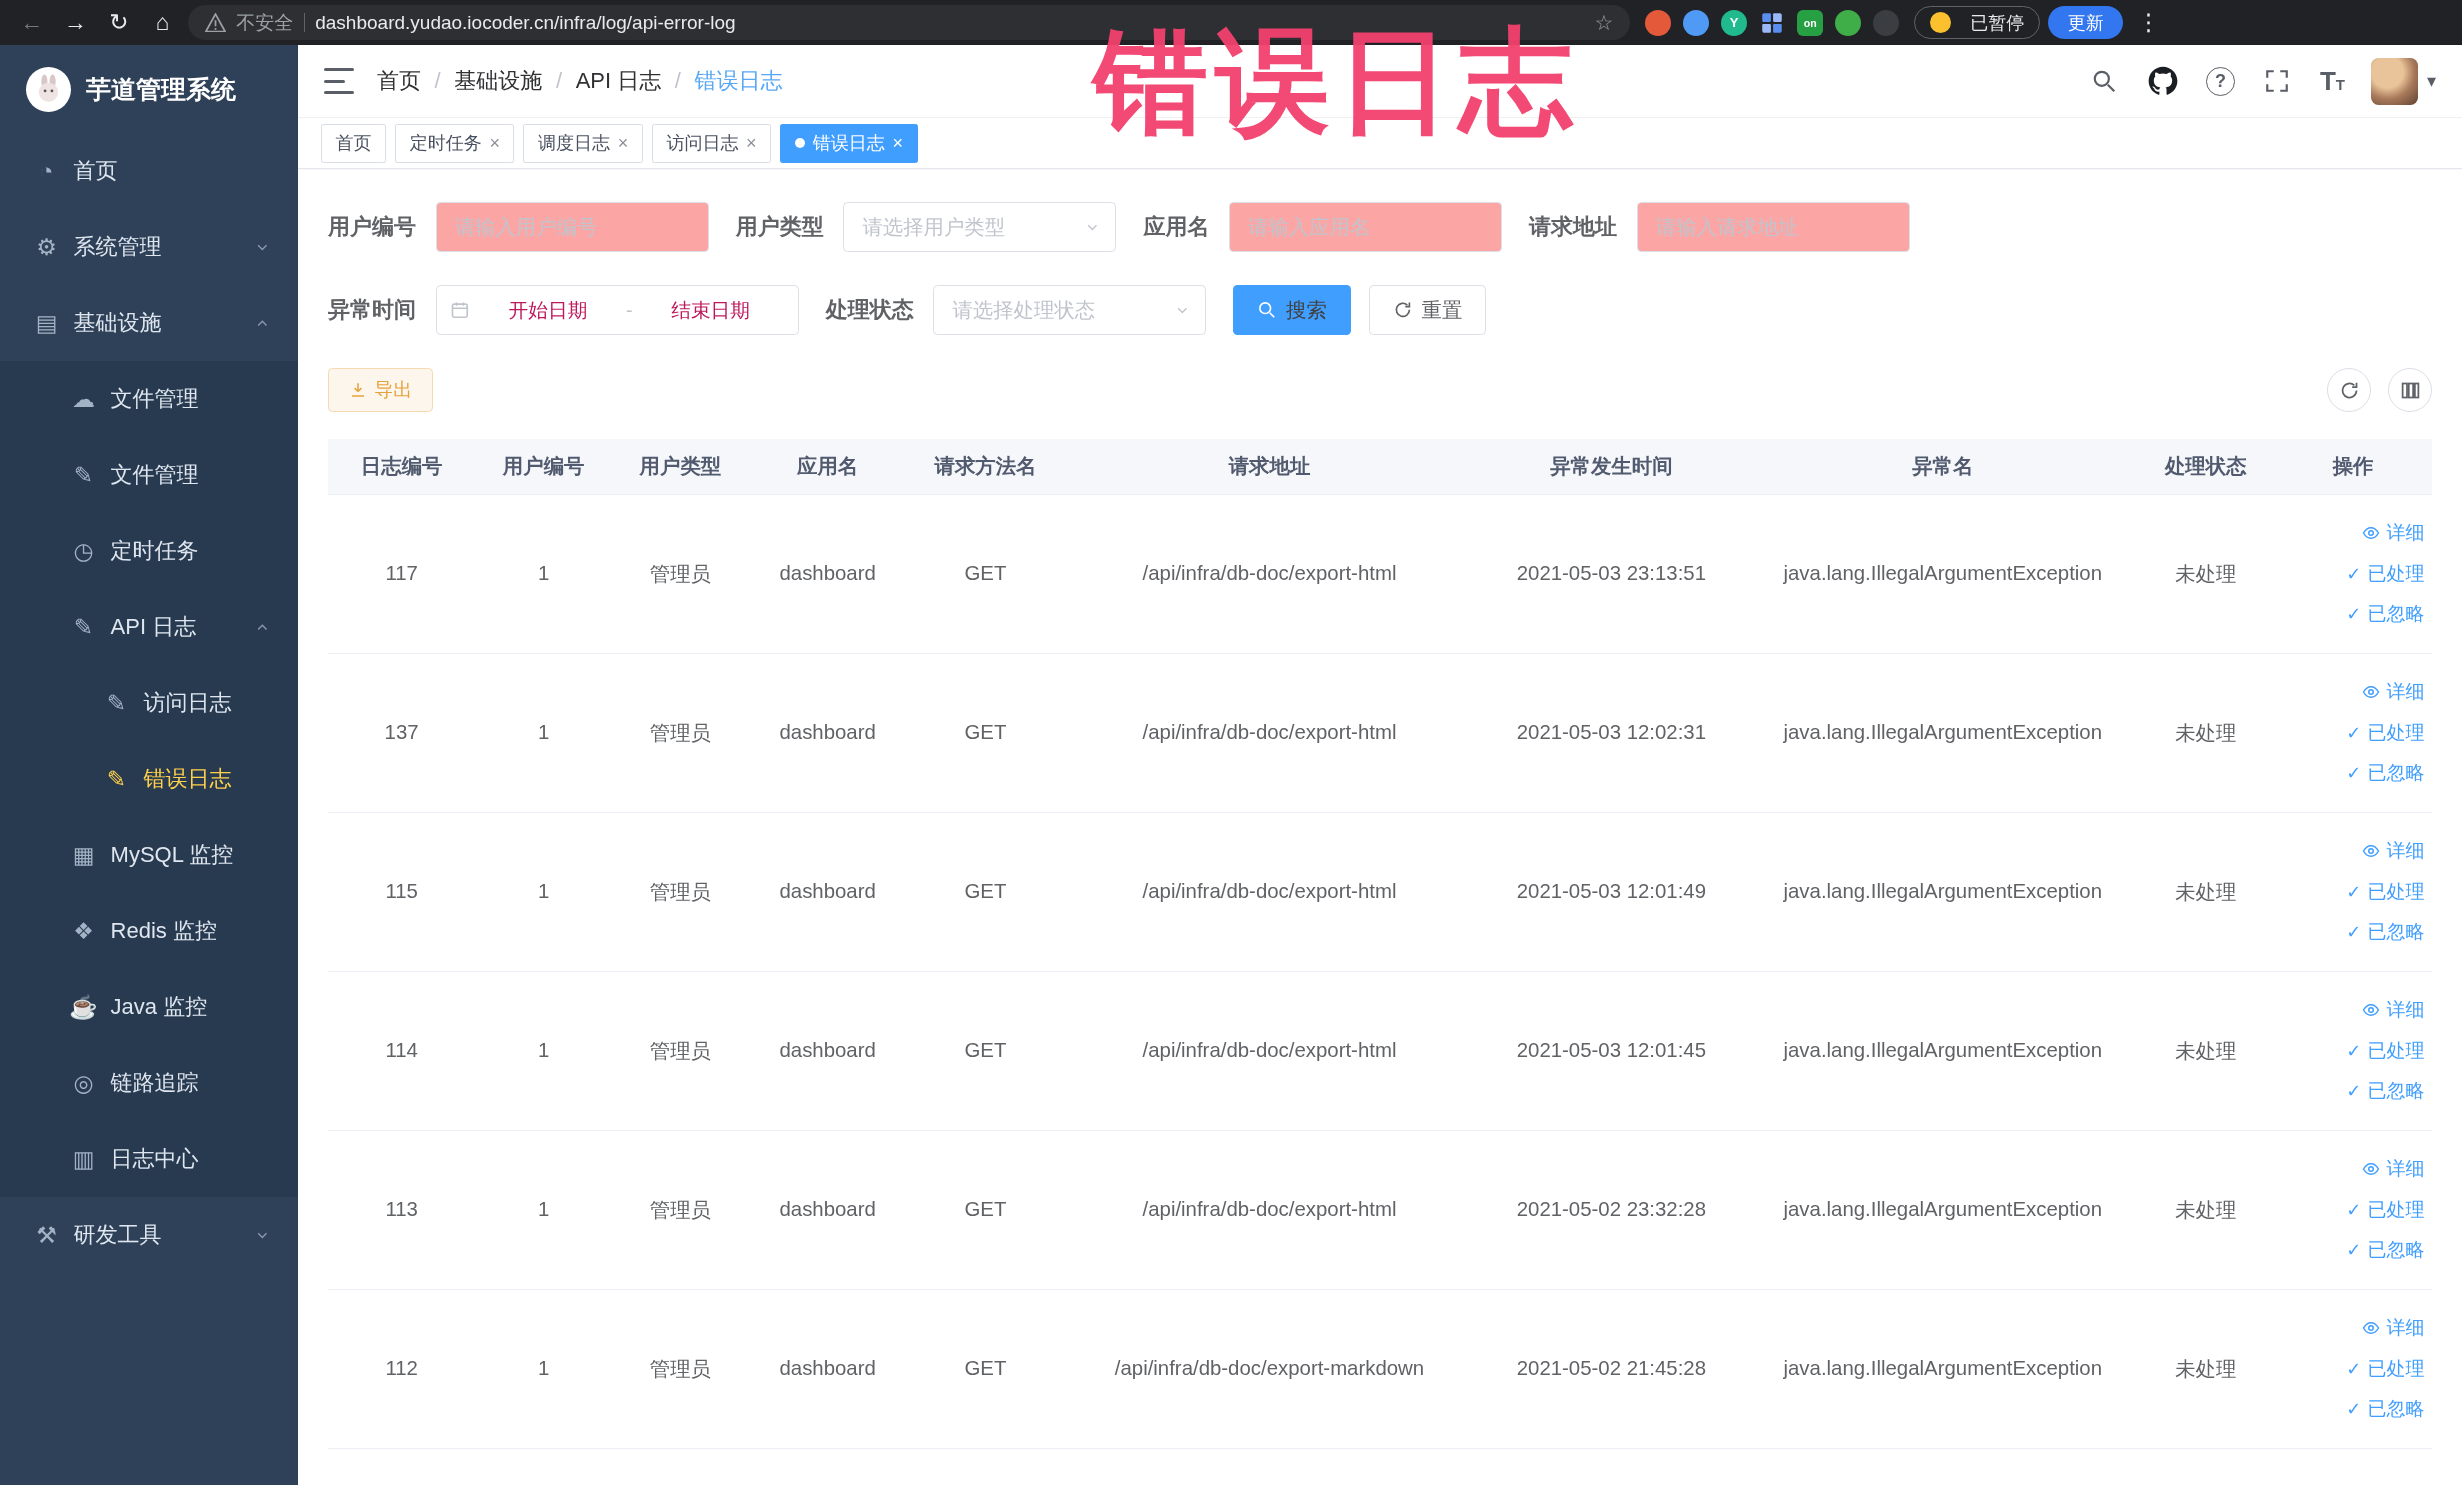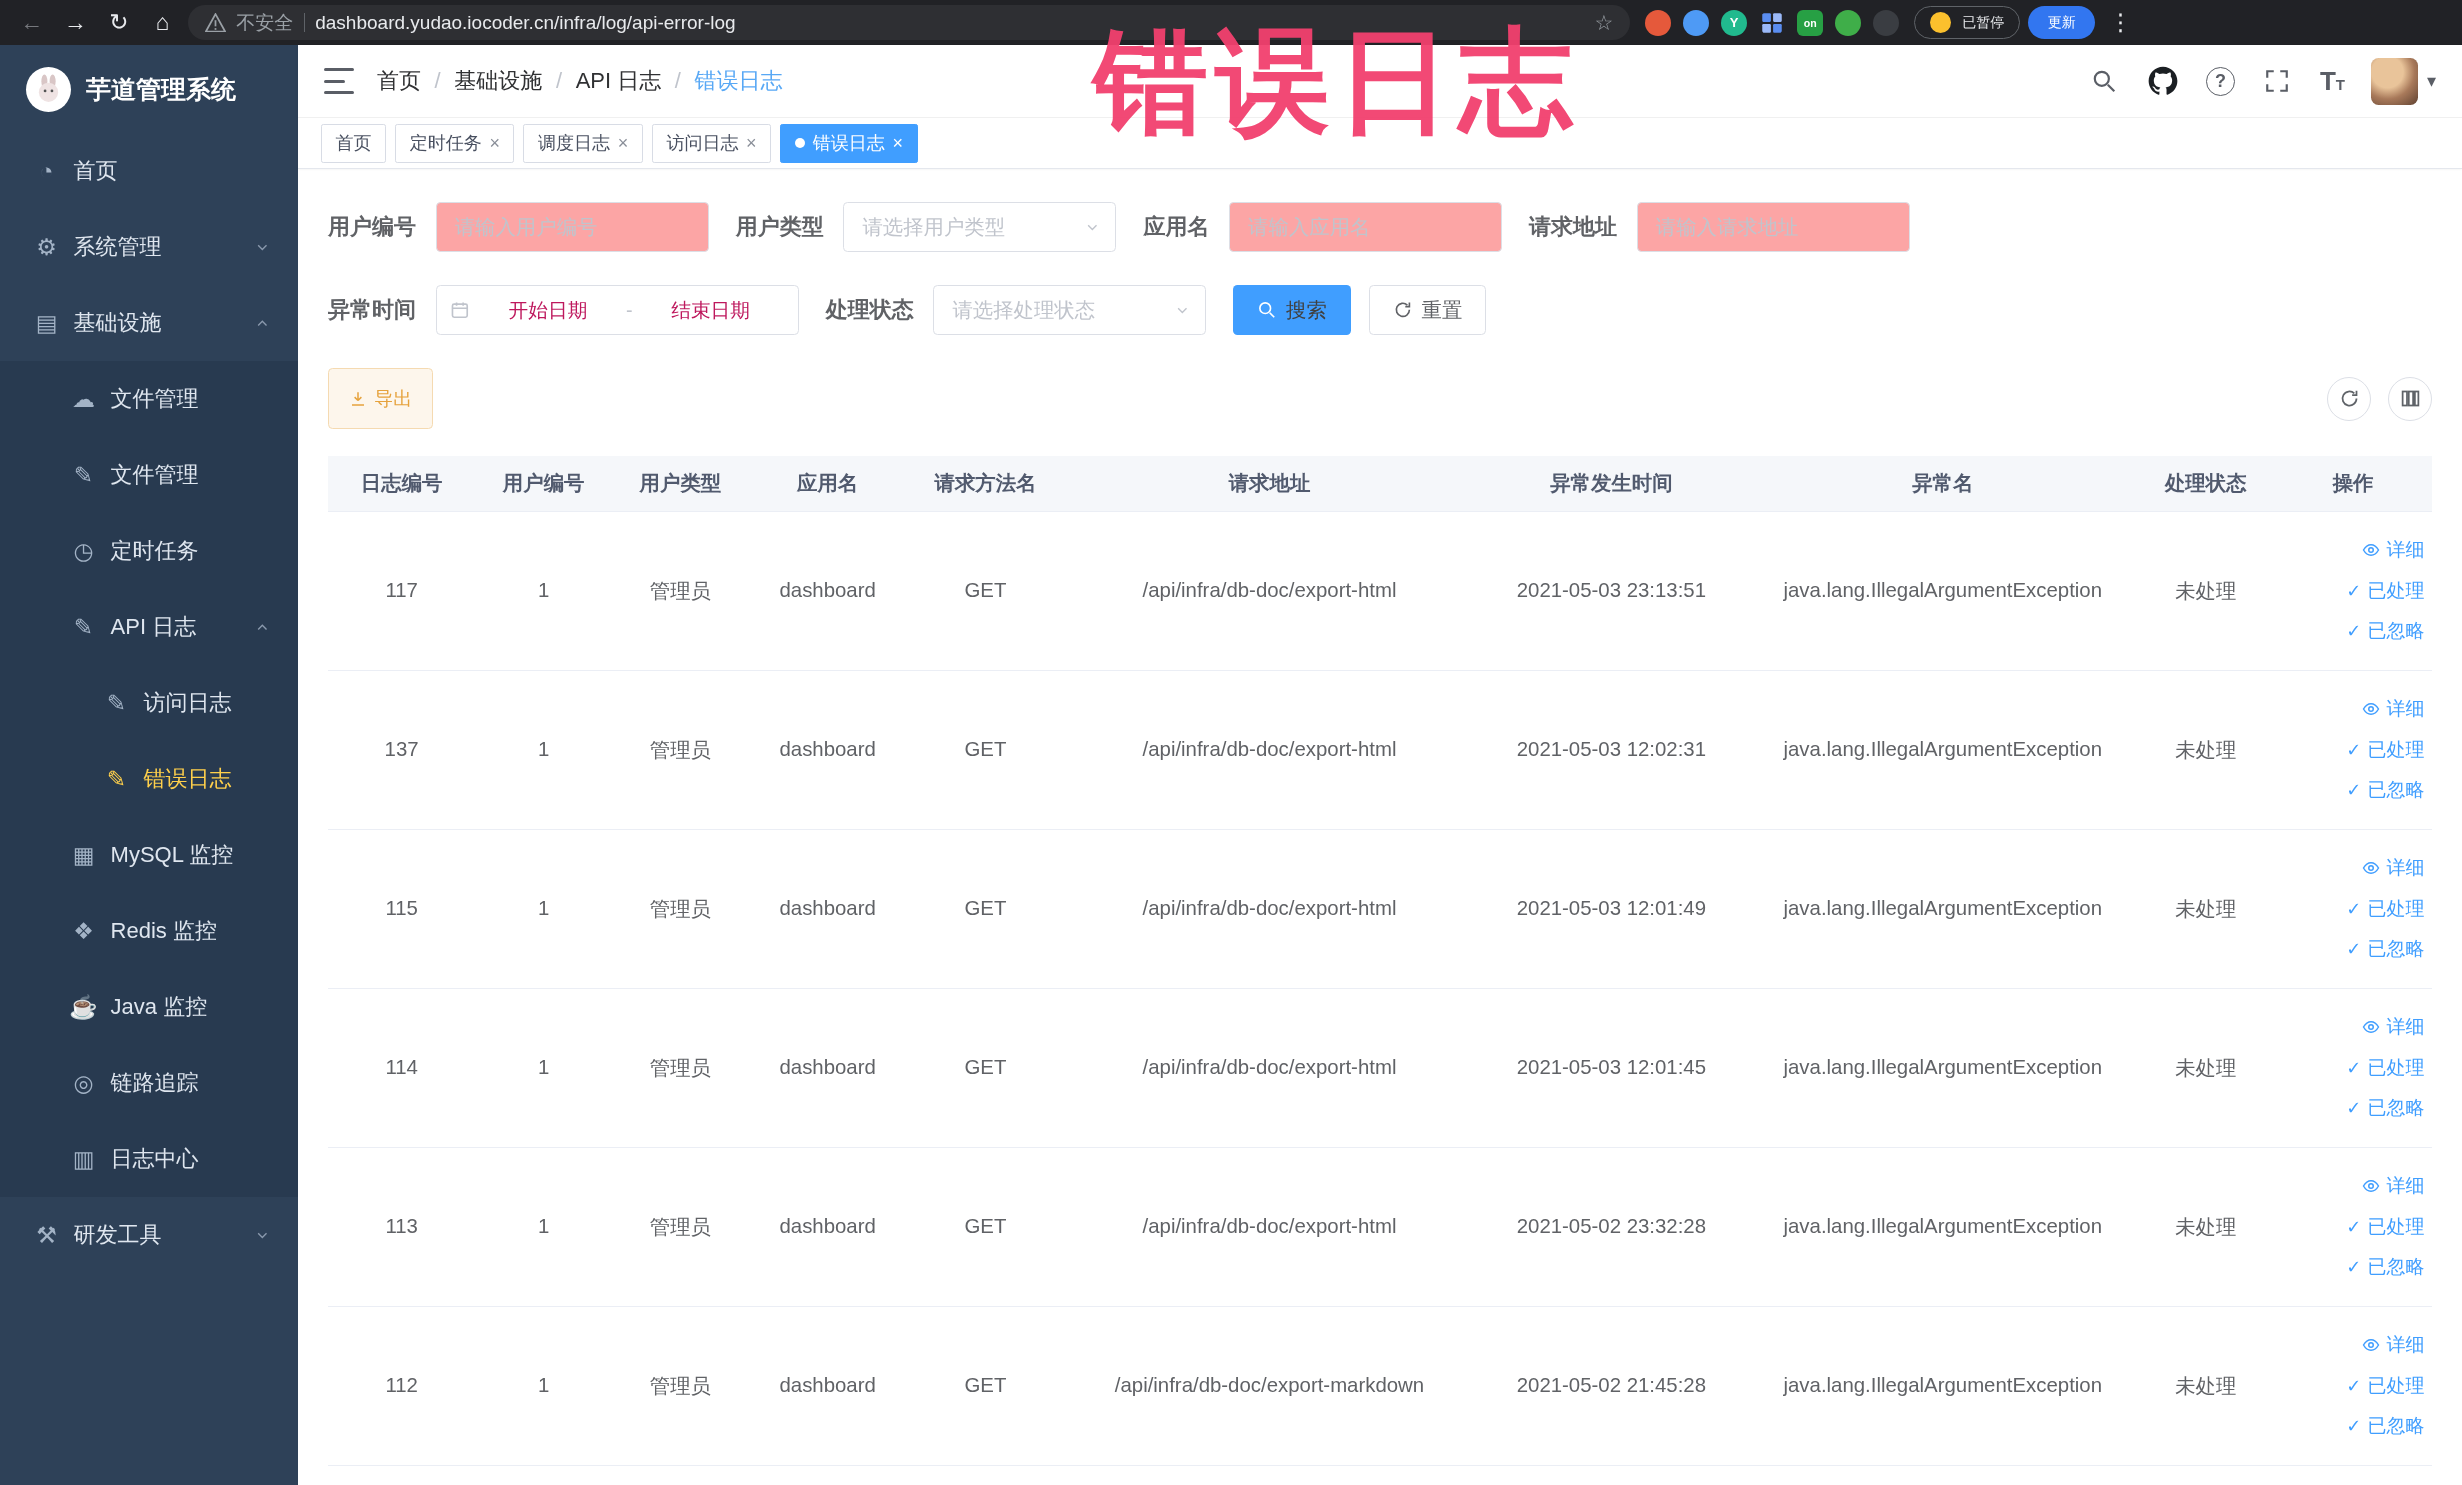--- a/index.html
+++ b/index.html
@@ -23,22 +23,22 @@
   .notsecure { color:#9aa0a6; }
   .om-div { width:0.8px; height:19.7px; background:#5f6368; }
   .url { color:#e8eaed; font-weight:500; white-space:nowrap; overflow:hidden;text-align:right; }
   .om-star { margin-left:auto; color:#9aa0a6; font-size:21px; }
   .ext-cluster { display:flex; align-items:center; gap:12px; margin:0 7.6px; }
   .ext { width:26px; height:26px; border-radius:50%; display:flex; align-items:center;
     justify-content:center; font-size:13px; font-weight:700; color:#fff; flex:0 0 auto; }
   .e1 { background:#e5593b; } .e2 { background:#4e9af5; } .e3 { background:#21ba8e; }
   .e5 { background:#27a044; border-radius:6px; font-size:10.6px; }
   .e6 { background:#3fae49; } .e7 { background:#3a3d42; }
-  .chip { height:33px; border-radius:16.7px; display:flex; align-items:center; gap:11px;
-    padding:0 15px; font-size:14px; flex:0 0 auto; }
+  .chip { height:33px; border-radius:16.7px; display:flex; align-items:center; gap:19px;
+    padding:0 15px; font-size:18px; flex:0 0 auto; }
   .chip.paused { border:0.8px solid #5f6368; color:#e8eaed; }
   .face { width:21px; height:21px; border-radius:50%; background:#fbc02d; }
   .chip.update { background:#3276f0; color:#fff; font-weight:500; padding:0 19.7px; }
   .kebab { font-size:23px; color:#e8eaed; padding:0 6px; }
 
   
   .app { display:flex; height:1440px; }
 
   
   .sidebar { width:298px; flex:0 0 auto; background:#2e4158; color:#dfe6ef; overflow:hidden; }
@@ -105,21 +105,21 @@
   .daterange { width:363px; height:50px; border:0.8px solid #dcdfe6; border-radius:4.5px;
     display:flex; align-items:center; padding:0 13.6px; gap:4.5px; background:#fff; cursor:pointer; }
   .daterange .cal { color:#c0c4cc; flex:0 0 auto; }
   .daterange .ph { flex:1; text-align:center; font-size:19.7px; color:#be185d; white-space:nowrap; }
   .daterange .sep { color:#c0c4cc; font-size:19.7px; }
   .btn { height:50px; border-radius:4.5px; display:inline-flex; align-items:center; gap:9px;
     font-size:20.4px; padding:0 23px; cursor:pointer; border:0.8px solid transparent;
     font-family:"Liberation Sans", sans-serif; }
   .btn-primary { background:#409eff; color:#404040; }
   .btn-plain { background:#fff; border-color:#dcdfe6; color:#606266; }
-  .btn-export { height:61px; background:#fdf6ec; border:0.8px solid #f5dab1; color:#e6a23c;
+  .btn-export { height:44px; background:#fdf6ec; border:0.8px solid #f5dab1; color:#e6a23c;
     font-size:19px; padding:0 19.7px; border-radius:4.5px; display:inline-flex; align-items:center; gap:7.6px; cursor:pointer; }
   .toolbar-row { display:flex; align-items:center; }
   .tool-circles { margin-left:auto; display:flex; gap:16.7px; }
   .circle-btn { width:44px; height:44px; border-radius:50%; border:0.8px solid #dcdfe6;
     display:flex; align-items:center; justify-content:center; color:#5f6368; font-size:21px;
     background:#fff; cursor:pointer; }
 
   
   table { width:100%; border-collapse:collapse; margin-top:27px; table-layout:fixed; }
   thead th { height:55px; background:#f5f7fa; font-size:20.4px; font-weight:700; color:#515a6e;

